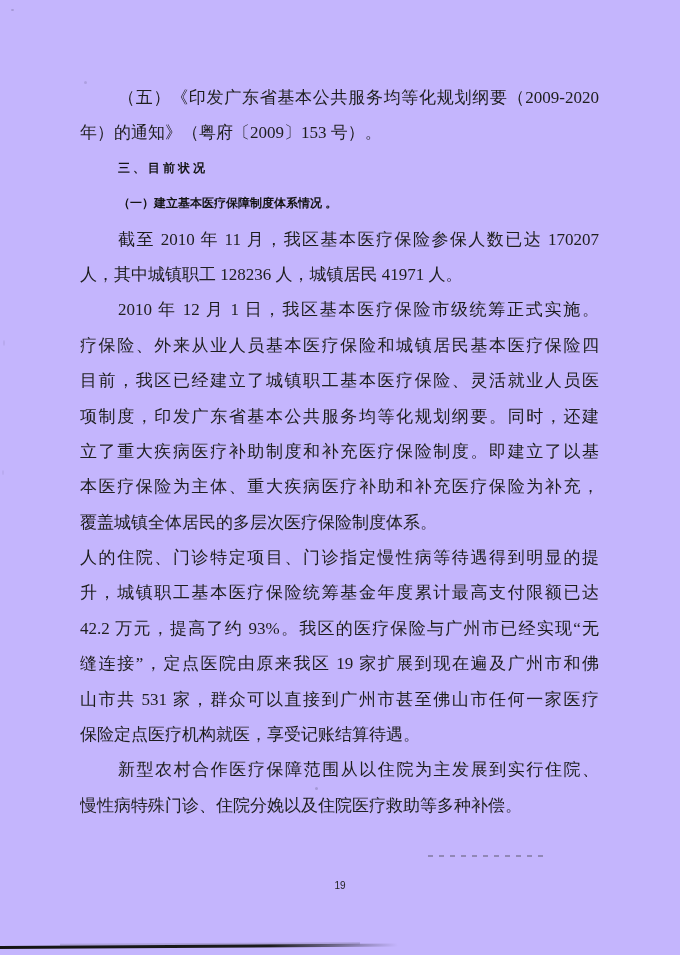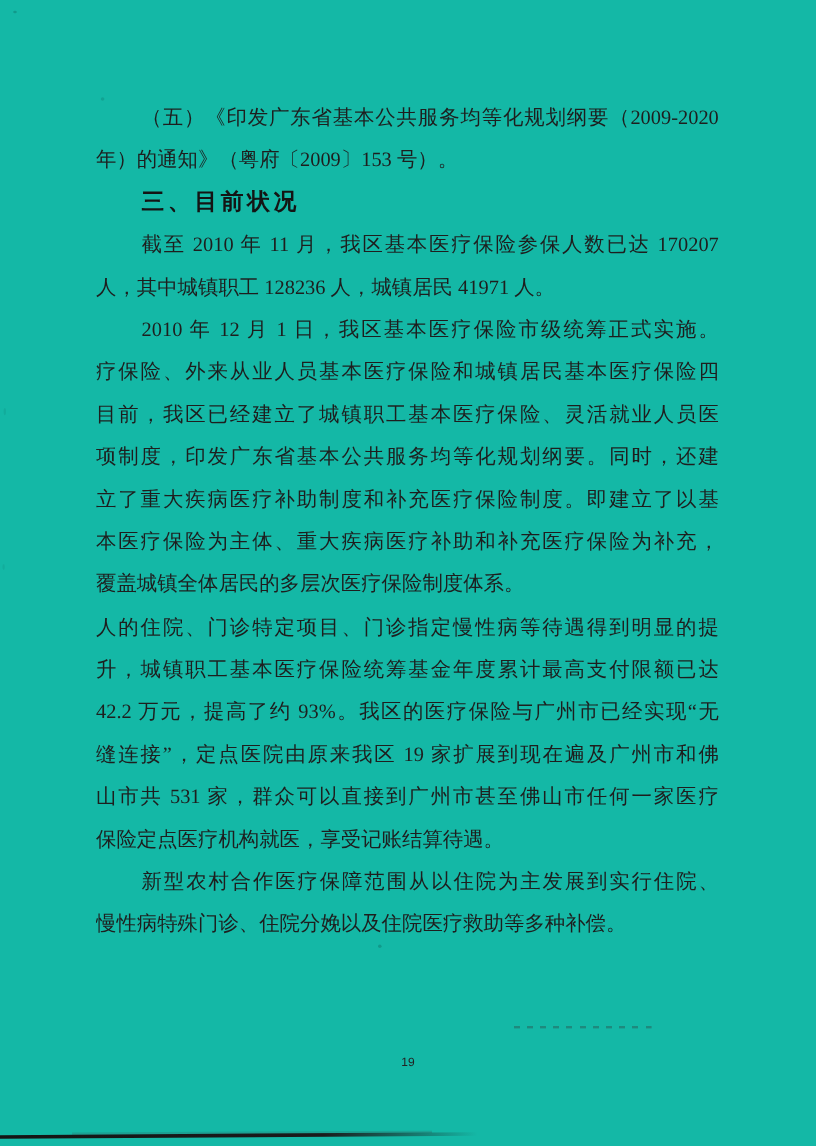--- a/index.html
+++ b/index.html
@@ -4,21 +4,21 @@
 <style>
   html, body {
     margin: 0;
     padding: 0;
     background: #ffffff;
   }
   .page {
     position: relative;
     width: 680px;
     height: 955px;
-    background: #14b8a6;
+    background: #c4b5fd;
     overflow: hidden;
     font-family: "Liberation Serif", "DejaVu Serif", serif;
     color: #1e1e1e;
   }
   .content {
     position: absolute;
     left: 80px;
     top: 80px;
     width: 519px;
   }
@@ -35,21 +35,21 @@
   }
   .line.justify {
     text-align: justify;
     text-align-last: justify;
     text-justify: inter-character;
   }
   .line.heading {
     font-family: "Liberation Sans", "DejaVu Sans", sans-serif;
     font-weight: 700;
     color: #141414;
-    font-size: 19px;
+    font-size: 12px;
   }
   .line.spread {
     letter-spacing: 3px;
   }
   .page-number {
     position: absolute;
     top: 880px;
     left: 0;
     width: 100%;
     text-align: center;
@@ -94,20 +94,21 @@
   .speck.s5 { left: 2px;   top: 470px; width: 2px; height: 5px; opacity: .35; }
 </style>
 </head>
 <body>
 
 <div class="page">
   <div class="content">
     <div class="line indent justify">（五）《印发广东省基本公共服务均等化规划纲要（2009-2020</div>
     <div class="line">年）的通知》（粤府〔2009〕153 号）。</div>
     <div class="line heading indent spread">三、目前状况</div>
+    <div class="line heading indent">（一）建立基本医疗保障制度体系情况 。</div>
     <div class="line indent justify">截至 2010 年 11 月，我区基本医疗保险参保人数已达 170207</div>
     <div class="line">人，其中城镇职工 128236 人，城镇居民 41971 人。</div>
     <div class="line indent justify">2010 年 12 月 1 日，我区基本医疗保险市级统筹正式实施。</div>
     <div class="line justify">疗保险、外来从业人员基本医疗保险和城镇居民基本医疗保险四</div>
     <div class="line justify">目前，我区已经建立了城镇职工基本医疗保险、灵活就业人员医</div>
     <div class="line justify">项制度，印发广东省基本公共服务均等化规划纲要。同时，还建</div>
     <div class="line justify">立了重大疾病医疗补助制度和补充医疗保险制度。即建立了以基</div>
     <div class="line justify">本医疗保险为主体、重大疾病医疗补助和补充医疗保险为补充，</div>
     <div class="line">覆盖城镇全体居民的多层次医疗保险制度体系。</div>
     <div class="line justify">人的住院、门诊特定项目、门诊指定慢性病等待遇得到明显的提</div>

